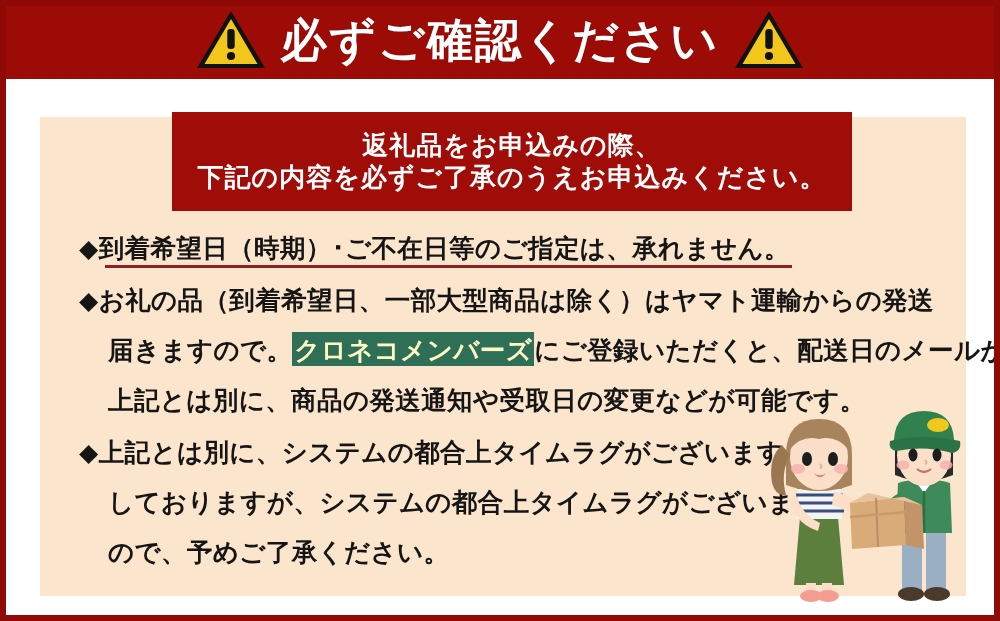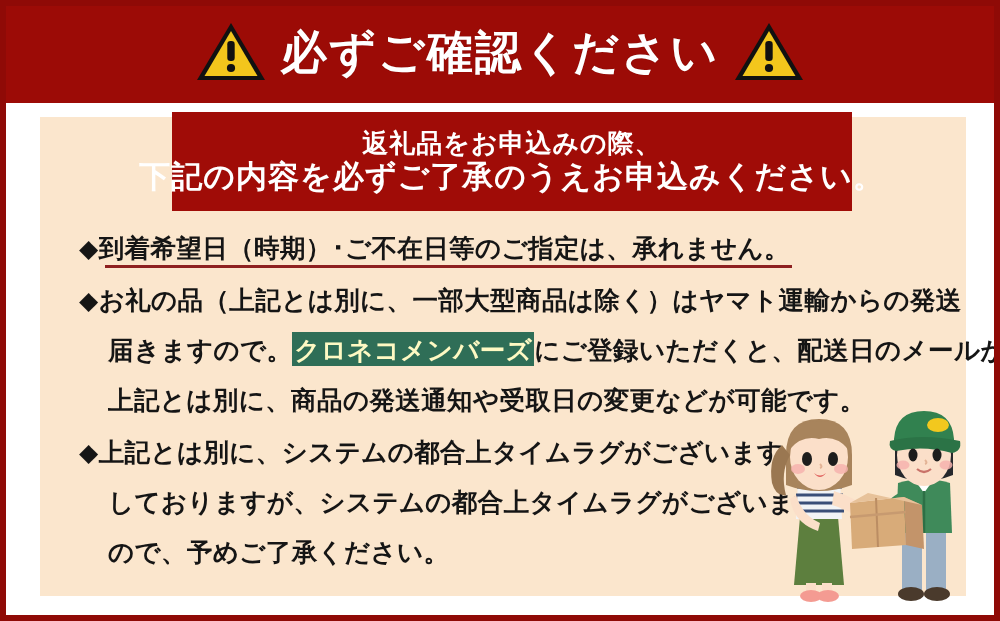--- a/index.html
+++ b/index.html
@@ -17,21 +17,21 @@
     overflow: hidden;
     font-family: "Liberation Sans", "DejaVu Sans", sans-serif;
   }
 
   
   .header-band {
     position: absolute;
     left: -6px;
     top: -6px;
     width: 1000px;
-    height: 103px;
+    height: 79px;
     background: #9c0b06;
     display: flex;
     align-items: center;
     justify-content: center;
     gap: 14px;
   }
   .warn-tri {
     width: 72px;
     height: 64px;
     flex: 0 0 auto;
@@ -73,21 +73,21 @@
     justify-content: center;
     gap: 4px;
   }
   .sub-header-line {
     color: #ffffff;
     font-weight: bold;
     white-space: nowrap;
     line-height: 1.05;
   }
   .sub-line-1 { font-size: 26px; letter-spacing: 1px; }
-  .sub-line-2 { font-size: 31px; letter-spacing: 1px; text-align: center; }
+  .sub-line-2 { font-size: 26px; letter-spacing: 1px; text-align: center; }
 
   
   .body-text {
     position: absolute;
     left: 30px;
     top: 106px;
     width: 880px;
     color: #151515;
   }
   .bullet-block { margin-bottom: 2px; margin-left: 9px; }
@@ -175,21 +175,21 @@
       <div class="bullet-block">
         <div class="line">
           <span class="underline-wrap">
             <span class="diamond">◆</span><span>到着希望日（時期）･ご不在日等のご指定は、承れません。</span>
             <span class="underline-rule"></span>
           </span>
         </div>
       </div>
 
       <div class="bullet-block">
-        <div class="line"><span class="diamond">◆</span><span>お礼の品（上記とは別に、一部大型商品は除く）はヤマト運輸からの発送</span></div>
+        <div class="line"><span class="diamond">◆</span><span>お礼の品（到着希望日、一部大型商品は除く）はヤマト運輸からの発送</span></div>
         <div class="line indent"><span>届きますので。</span><span class="hl">クロネコメンバーズ</span><span>にご登録いただくと、配送日のメールが</span></div>
         <div class="line indent"><span>上記とは別に、商品の発送通知や受取日の変更などが可能です。</span></div>
       </div>
 
       <div class="bullet-block">
         <div class="line"><span class="diamond">◆</span><span>上記とは別に、システムの都合上タイムラグがございます</span></div>
         <div class="line indent"><span>しておりますが、システムの都合上タイムラグがございます</span></div>
         <div class="line indent"><span>ので、予めご了承ください。</span></div>
       </div>
 

